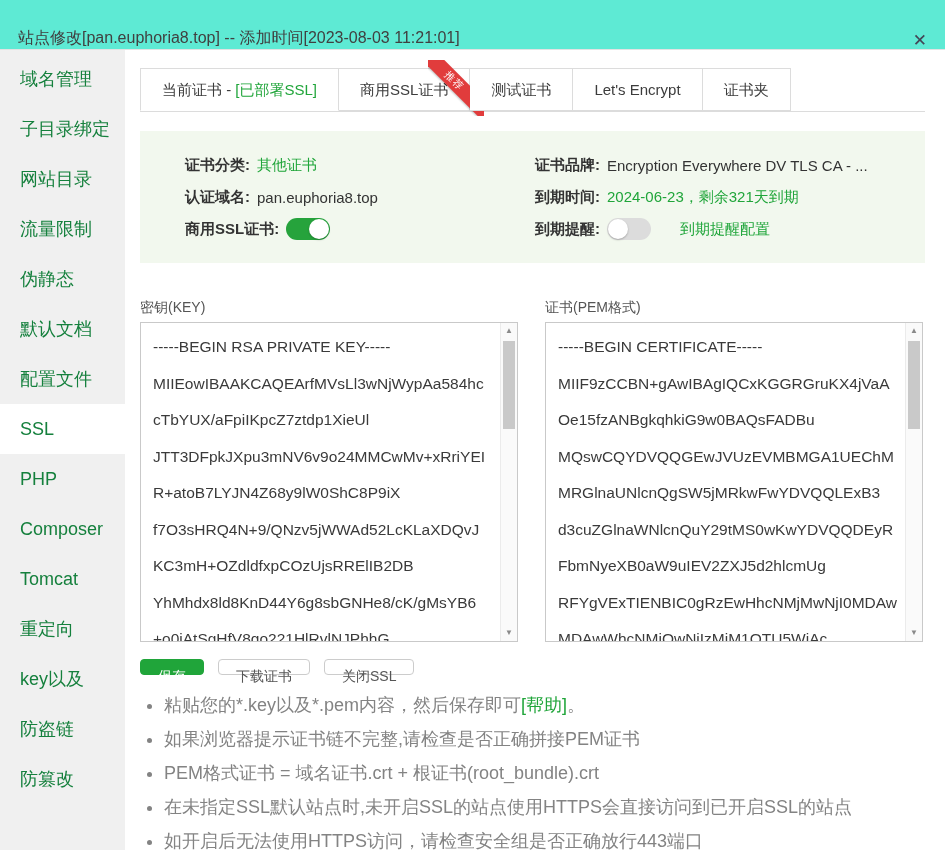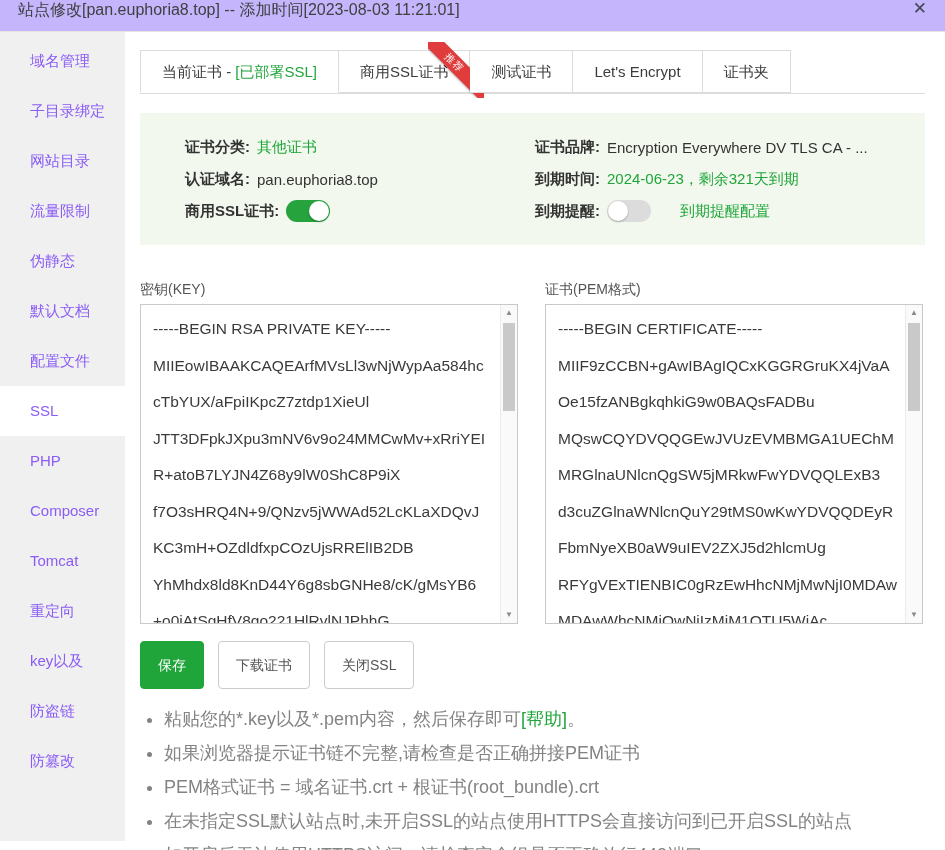--- a/index.html
+++ b/index.html
@@ -1,29 +1,29 @@
 <!DOCTYPE html>
 <html><head>
 <meta charset="utf-8">
 <style>
   * { margin:0; padding:0; box-sizing:border-box; }
   html,body { width:945px; height:850px; overflow:hidden; background:#fff;
     font-family:"Liberation Sans","DejaVu Sans",sans-serif; }
 
   
-  .titlebar { height:32px; background:#c4b5fd; border-bottom:1px solid #e3e3e3;
-    display:flex; align-items:flex-start; padding:0 18px; }
+  .titlebar { height:50px; background:#5eead4; border-bottom:1px solid #e3e3e3;
+    display:flex; align-items:flex-end; padding:0 18px; }
   .title { font-size:16px; color:#404040; }
   .close { margin-left:auto; font-size:17px; color:#434656; cursor:pointer; line-height:1; }
 
   
   .layout { display:flex; height:809px; }
   .sidebar { width:125px; background:#f0f0f0; flex-shrink:0; padding-top:4px; }
-  .side-item { height:50px; line-height:50px; padding-left:30px; font-size:15px;
-    color:#8b5cf6; cursor:pointer; white-space:nowrap; }
+  .side-item { height:50px; line-height:50px; padding-left:20px; font-size:18px;
+    color:#15803d; cursor:pointer; white-space:nowrap; }
   .side-item.active { background:#fff; }
   .main { flex:1; padding:18px 20px 0 15px; }
 
   
   .tabs { display:flex; border-bottom:1px solid #dcdcdc; }
   .tab { height:43px; line-height:42px; padding:0 21px; font-size:15px; color:#3c3c3c;
     background:#fff; border:1px solid #dcdcdc; border-left:none; cursor:pointer;
     position:relative; white-space:nowrap; }
   .tab:first-child { border-left:1px solid #dcdcdc; }
   .tab.active { margin-bottom:-1px; border-bottom:1px solid #fff; }
@@ -66,21 +66,21 @@
     position:relative; flex-shrink:0; }
   .sb-arrow { position:absolute; left:0; width:100%; height:16px; line-height:16px;
     font-size:8px; color:#8a8a8a; text-align:center; cursor:pointer; }
   .sb-up { top:0; }
   .sb-down { bottom:0; }
   .sb-thumb { position:absolute; top:18px; left:2px; width:12px; height:88px;
     background:#c9c9c9; cursor:pointer; }
 
   
   .actions { margin-top:17px; display:flex; gap:14px; }
-  .btn { height:48px; padding:0 17px; font-size:14px; border-radius:4px; cursor:pointer;
+  .btn { height:16px; padding:0 17px; font-size:14px; border-radius:4px; cursor:pointer;
     line-height:32px; white-space:nowrap; }
   .btn-primary { background:#20a53a; color:#fff; border:1px solid #20a53a; }
   .btn-default { background:#fff; color:#555; border:1px solid #ccc; }
 
   
   .notes { margin-top:13px; padding-left:24px; }
   .notes li { line-height:34px; font-size:18px; color:#838383; list-style:disc; }
 </style>
 </head>
 <body>

